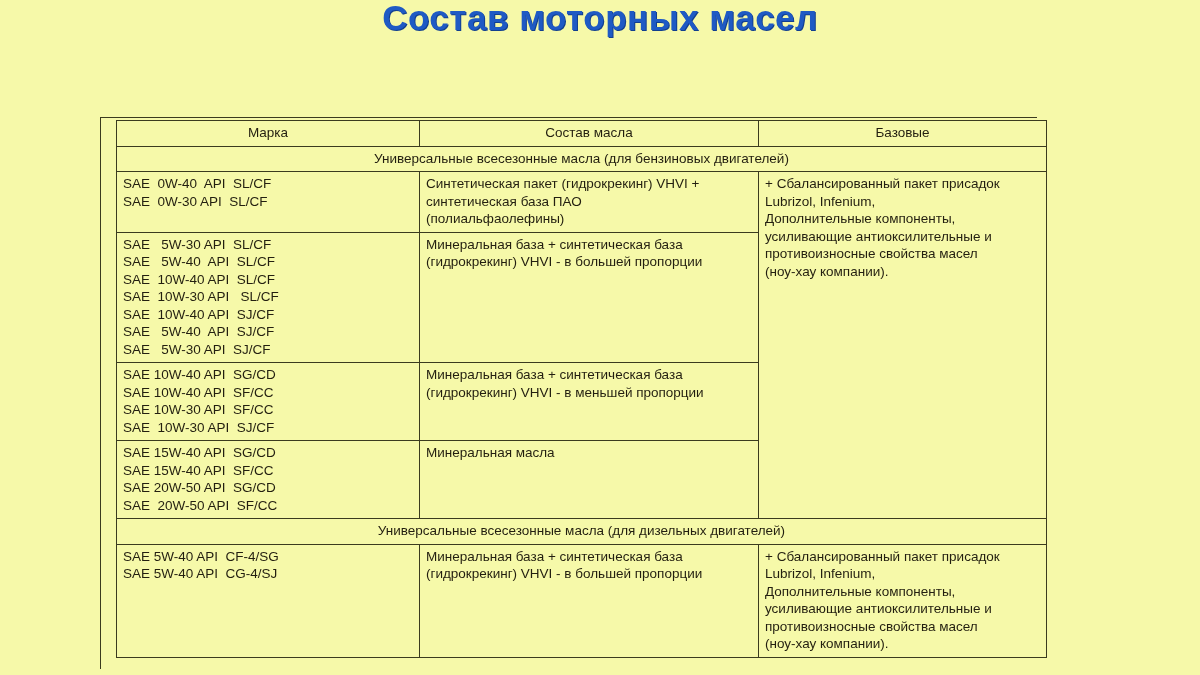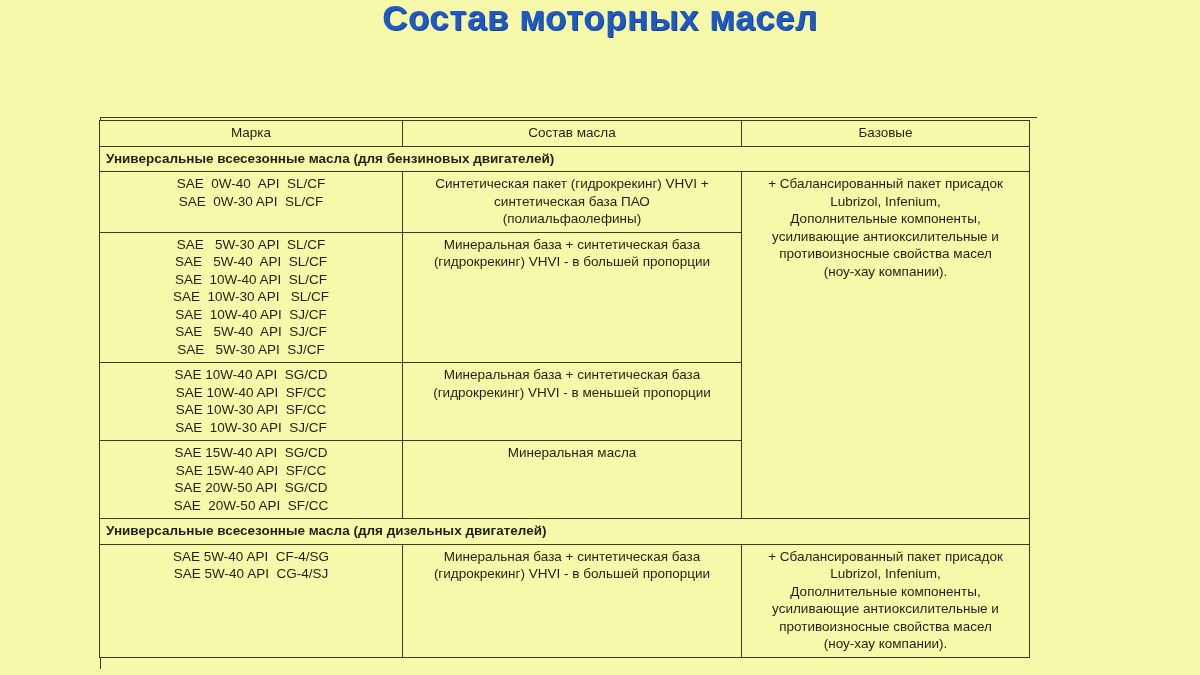--- a/index.html
+++ b/index.html
@@ -24,21 +24,21 @@
     font-size: 35px;
     font-weight: bold;
     color: #1f5ac4;
     letter-spacing: 0.5px;
     text-shadow: 1px 1px 0 #123f8f;
     white-space: nowrap;
   }
 
   #oil-table {
     position: absolute;
-    left: 99px;
+    left: 116px;
     top: 120px;
     width: 930px;
     border-collapse: collapse;
     table-layout: fixed;
     background: #f0abfc;
   }
 
   #oil-table td {
     border: 1px solid #3b3b1e;
     vertical-align: top;
@@ -53,26 +53,27 @@
   .col-base   { width: 339px; }
   .col-add    { width: 288px; }
 
   .hdr td {
     text-align: center;
     padding: 3px 4px 4px 4px;
     font-size: 13.5px;
   }
 
   .section td {
-    font-weight: bold;
+    text-align: center;
+    font-weight: normal;
     font-size: 14px;
     padding: 6px 4px 7px 4px;
   }
 
-  .cell-line { white-space: pre; text-align: center; }
+  .cell-line { white-space: pre; }
 
   .outer-frame {
     position: absolute;
     left: 100px;
     top: 117px;
     width: 936px;
     height: 551px;
     border: 1px solid #3b3b1e;
     border-right: none;
     border-bottom: none;

